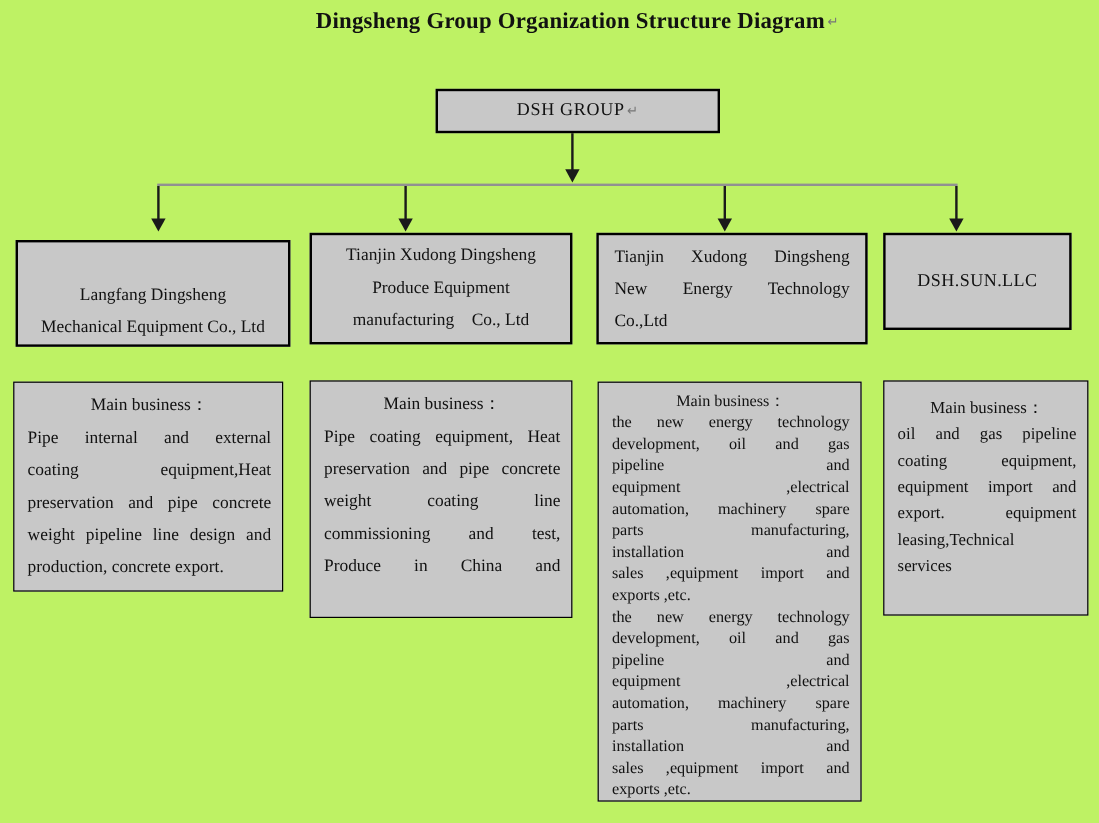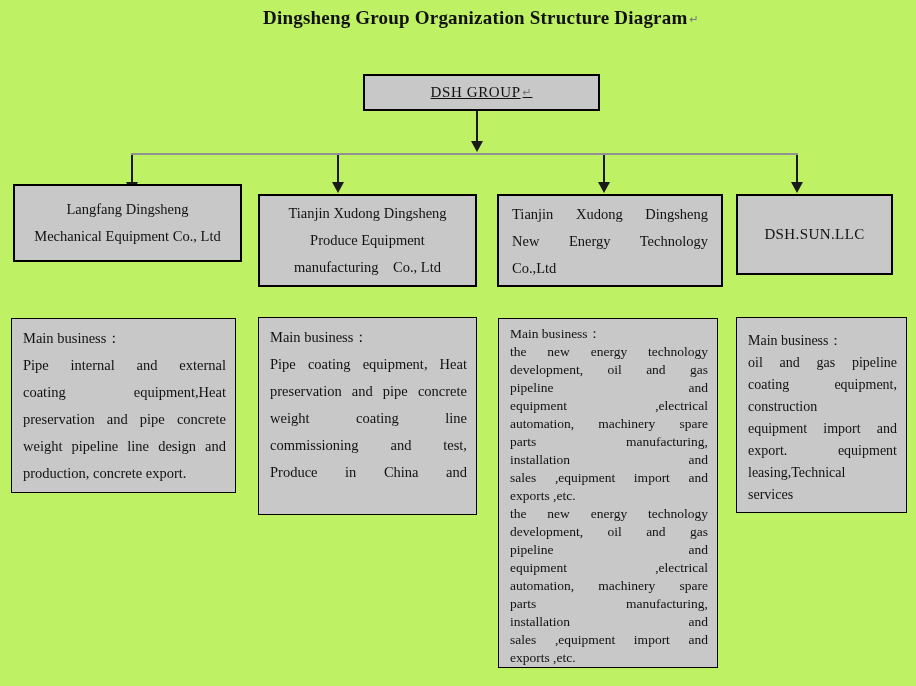--- a/index.html
+++ b/index.html
@@ -30,56 +30,56 @@
   }
   .gbox {
     position: absolute;
     background: #c8c8c8;
     border: 2px solid #000000;
     box-sizing: border-box;
   }
   .rootbox {
     left: 363px; top: 74px; width: 237px; height: 37px;
     display: flex; align-items: center; justify-content: center;
-    font-size: 15px; letter-spacing: 0.6px; text-decoration: underline;
+    font-size: 15px; letter-spacing: 0.6px;
   }
   
   .vline { position: absolute; width: 2px; background: #1a1a1a; }
   .hline { position: absolute; height: 2px; background: #919191; }
   .ahead {
     position: absolute; width: 0; height: 0;
     border-left: 6px solid transparent;
     border-right: 6px solid transparent;
     border-top: 11px solid #1a1a1a;
   }
   
   .company {
     display: flex; flex-direction: column; justify-content: center;
     font-size: 14.5px; line-height: 27px;
     padding: 0 8px;
   }
-  .co-a { left: 13px;  top: 184px; width: 229px; height: 78px; }
+  .co-a { left: 13px;  top: 200px; width: 229px; height: 89px; justify-content: flex-end; }
   .co-b { left: 258px; top: 194px; width: 219px; height: 93px; }
   .co-c { left: 497px; top: 194px; width: 226px; height: 93px;
           justify-content: flex-start; padding: 5px 13px 0 13px; }
   .co-d { left: 736px; top: 194px; width: 157px; height: 81px;
           font-size: 15px; letter-spacing: 0.4px; }
   
   .mb {
     border-width: 1.5px;
     font-size: 14.5px; line-height: 27px;
     padding: 6px 9px 0 11px;
   }
   .mb-a { left: 11px;  top: 318px; width: 225px; height: 175px; }
   .mb-b { left: 258px; top: 317px; width: 219px; height: 198px; }
   .mb-c { left: 498px; top: 318px; width: 220px; height: 350px;
           font-size: 13.5px; line-height: 18px; padding-top: 6px; }
   .mb-d { left: 736px; top: 317px; width: 171px; height: 196px;
           font-size: 14px; line-height: 22px; padding-top: 12px; }
-  .mb-label { text-align: left; }
+  .mb-label { text-align: center; }
   
   .cline { text-align: center; }
   .jline { text-align: justify; text-align-last: justify; }
   .jline.last { text-align-last: left; }
 </style>
 </head>
 <body>
 
 <div class="page">
 
@@ -183,21 +183,20 @@
         <div class="jline">sales ,equipment import and</div>
         <div class="jline last">exports ,etc.</div>
       </div>
   </div>
 
   <div class="gbox mb mb-d">
     <div class="mb-label">Main business：</div>
     <div>
         <div class="jline">oil and gas pipeline</div>
         <div class="jline">coating equipment,</div>
-        <div class="jline">construction</div>
         <div class="jline">equipment import and</div>
         <div class="jline">export. equipment</div>
         <div class="jline">leasing,Technical</div>
         <div class="jline last">services</div>
       </div>
   </div>
 
 </div>
 
 </body></html>

